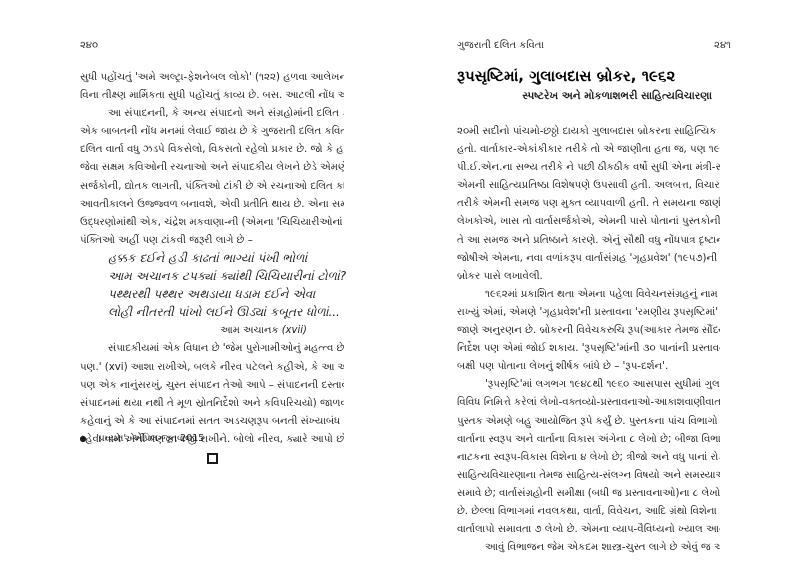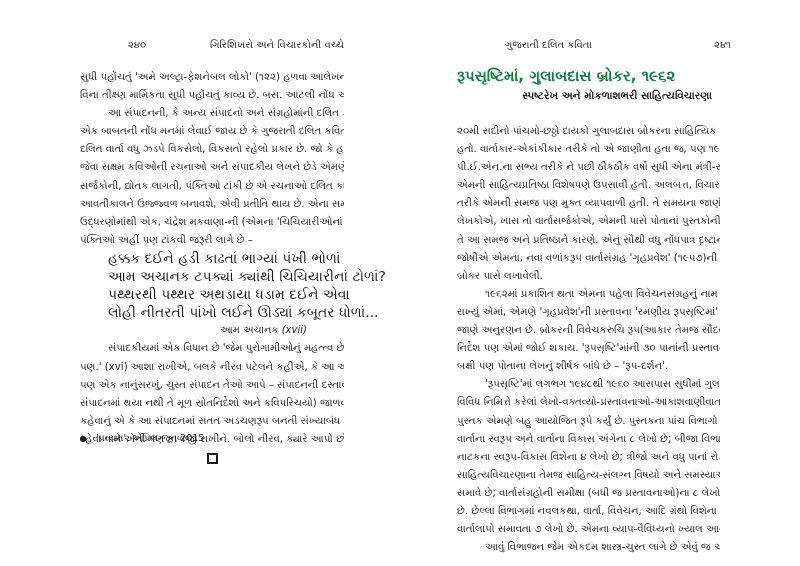--- a/index.html
+++ b/index.html
@@ -4,52 +4,51 @@
 <style>
   html, body { margin:0; padding:0; }
   body {
     width:800px; height:566px; background:#ffffff; position:relative; overflow:hidden;
     font-family:"DejaVu Sans", sans-serif; color:#1a1a1a;
   }
   .page { position:absolute; top:0; height:566px; }
   .page-left { left:0; width:400px; }
   .page-right { left:400px; width:400px; }
   .running-head {
-    position:absolute; top:38px; font-size:10px; line-height:14px; color:#222;margin-left:48px;
+    position:absolute; top:38px; font-size:10px; line-height:14px; color:#222;
   }
   .body-text {
     position:absolute; font-size:10.2px; line-height:18.1px; color:#1c1c1c;
     text-align:justify;
   }
   .line { white-space:nowrap; display:block; text-align-last:justify; text-align:justify; overflow:hidden; }
   .line.last { text-align-last:left; }
   .line.indent { padding-left:28px; }
-  .poem { display:block; padding-left:28px; white-space:nowrap; font-size:14px; }
+  .poem { display:block; padding-left:28px; white-space:nowrap; font-style:italic; font-size:12px; }
   .poem-attrib { display:block; padding-left:140px; white-space:nowrap; font-size:10px; }
   .poem-attrib .roman { font-style:italic; }
   .footnote {
     position:absolute; left:80px; top:431px; font-size:9.5px; line-height:14px; white-space:nowrap;
   }
   .bullet { display:inline-block; width:6px; height:6px; border-radius:50%; background:#1a1a1a; margin-right:10px; vertical-align:middle; }
   .end-mark {
     position:absolute; left:207px; top:453px; width:7px; height:7px; border:2px solid #1a1a1a; box-sizing:content-box;
   }
   .chapter-title {
-    position:absolute; left:457px; top:66px; font-size:15px; line-height:20px; font-weight:bold; color:#15803d; white-space:nowrap;
+    position:absolute; left:457px; top:66px; font-size:15px; line-height:20px; font-weight:bold; color:#000000; white-space:nowrap;
   }
   .chapter-sub {
     position:absolute; right:88px; top:88px; font-size:10.5px; line-height:14px; font-weight:bold; color:#222; white-space:nowrap;
   }
 </style>
 </head>
 <body>
 
 <div class="page page-left">
   <span class="running-head" style="left:80px;">૨૪૦</span>
-  <span class="running-head" style="right:56px;">ગિરિશિખરો અને વિચારકોની વચ્ચે</span>
 
   <div class="body-text" style="left:80px; top:68px; width:264px;">
     <span class="line">સુધી પહોંચતું 'અમે અલ્ટ્રા-ફેશનેબલ લોકો' (૧૨૨) હળવા આલેખનને ખલેલ પહોંચાડ્યા</span>
     <span class="line">વિના તીક્ષ્ણ માર્મિકતા સુધી પહોંચતું કાવ્ય છે. બસ. આટલી નોંધ અહીં પૂરતી ગણાશે.</span>
     <span class="line indent">આ સંપાદનની, કે અન્ય સંપાદનો અને સંગ્રહોમાંની દલિત કાવ્યરચનાઓ જોતાં</span>
     <span class="line">એક બાબતની નોંધ મનમાં લેવાઈ જાય છે કે ગુજરાતી દલિત કવિતાની તુલનાએ કદાચ</span>
     <span class="line">દલિત વાર્તા વધુ ઝડપે વિકસેલો, વિકસતો રહેલો પ્રકાર છે. જો કે હવે આ નીરવ પટેલ</span>
     <span class="line">જેવા સક્ષમ કવિઓની રચનાઓ અને સંપાદકીય લેખને છેડે એમણે જે નવોદિત</span>
     <span class="line">સર્જકોની, દ્યોતક લાગતી, પંક્તિઓ ટાંકી છે એ રચનાઓ દલિત કવિતાની</span>
     <span class="line">આવતીકાલને ઉજ્જ્વળ બનાવશે, એવી પ્રતીતિ થાય છે. એના સમર્થનમાં, એ</span>

